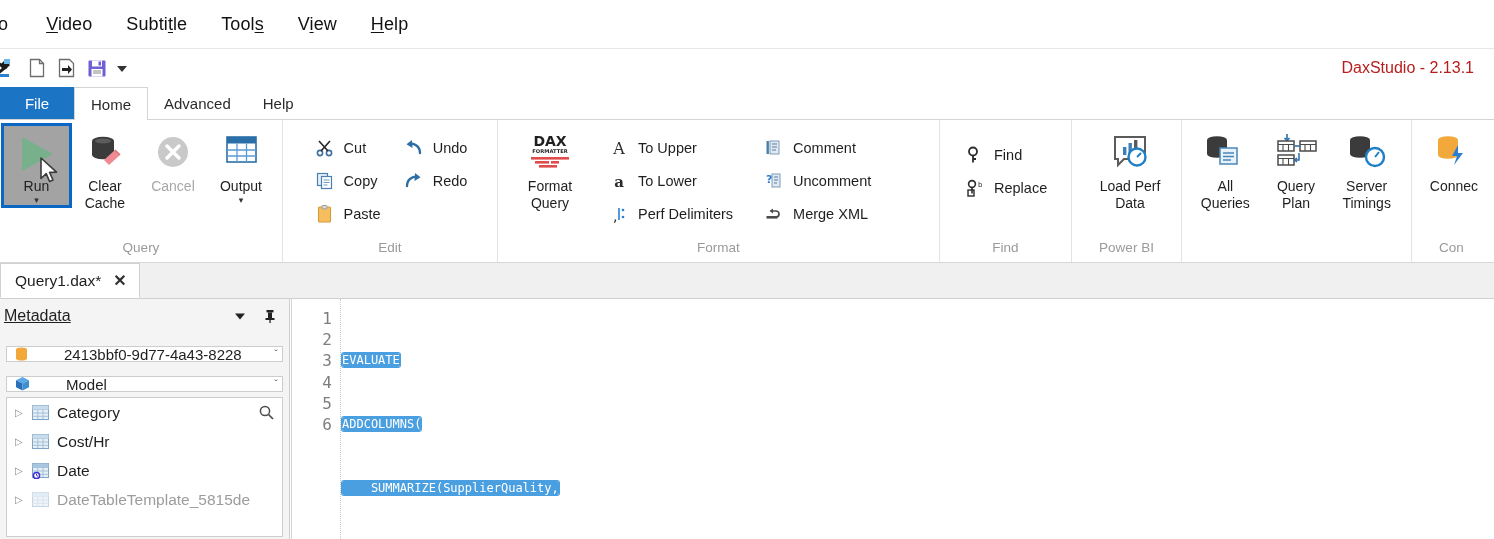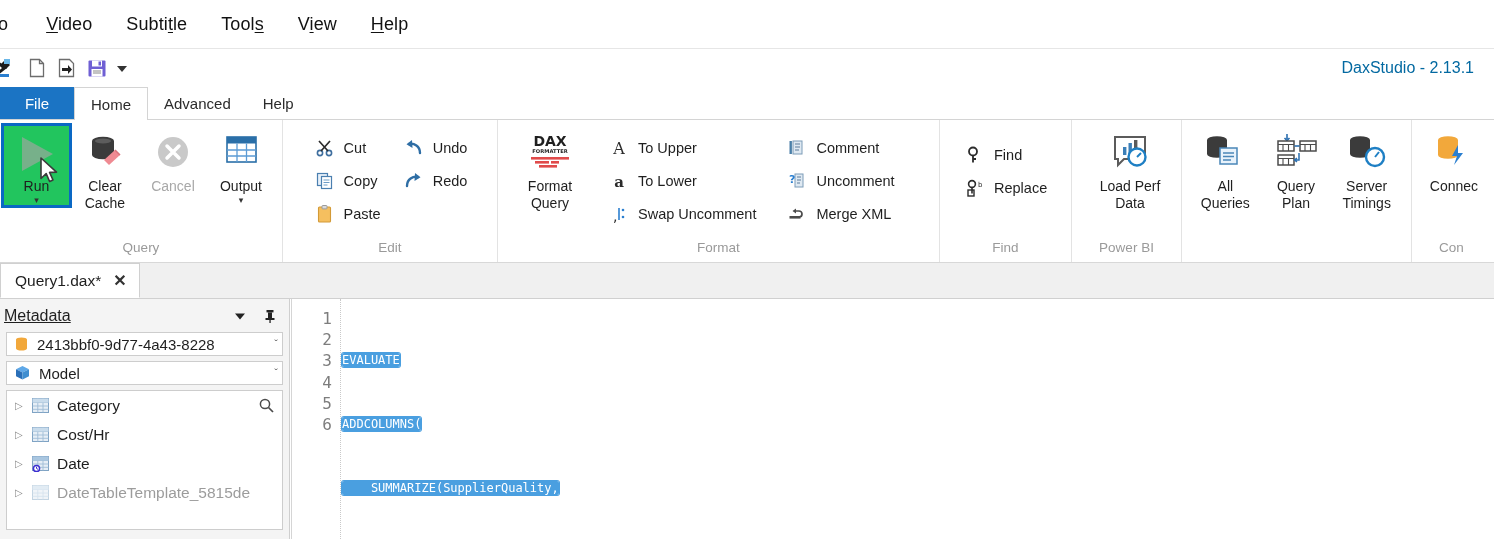--- a/index.html
+++ b/index.html
@@ -29,21 +29,21 @@
 
   
   #qat-row {
     position: absolute; left: 0; top: 49px; width: 1494px; height: 38px;
     background: #ffffff; display: flex; align-items: center;
   }
   .qat-icon { width: 26px; height: 26px; margin-right: 4px; position: relative; display:inline-block; }
   #qat-logo { margin-left: -6px; }
   #app-title {
     position: absolute; right: 20px; top: 50%; transform: translateY(-50%);
-    font-size: 16px; color: #0369a1; white-space: nowrap;
+    font-size: 16px; color: #b91c1c; white-space: nowrap;
   }
 
   
   #ribbon-tabs {
     position: absolute; left: 0; top: 87px; width: 1494px; height: 33px;
     background: #ffffff; display: flex; align-items: stretch;
     border-bottom: 1px solid #d4d4d4;
   }
   .rtab {
     display: flex; align-items: center; justify-content: center;
@@ -76,21 +76,21 @@
   .bigbtn {
     width: 72px; display: flex; flex-direction: column; align-items: center;
     padding: 4px 2px 0 2px; font-size: 14px; color: #1f1f1f; text-align: center; line-height: 17px;
     position: relative;
   }
   .bigbtn .bicon { height: 48px; display:flex; align-items:center; justify-content:flex-start; }
   .bigbtn .blabel { white-space: pre-line; }
   .bigbtn .caret { font-size: 9px; line-height: 9px; margin-top: 1px; color:#333; }
   .bigbtn.disabled { color: #a8a8a8; }
   .bigbtn.selected {
-    outline: 3px solid #0a68c4; background: #22c55e; width: 73px;
+    outline: 3px solid #0a68c4; background: #a3a3a3; width: 73px;
   }
   .bigbtn.wide { width: 80px; }
 
   
   .smallcol { display: flex; flex-direction: column; justify-content: flex-start; padding-top: 5px; }
   .smallbtn {
     display: flex; align-items: center; height: 33px; font-size: 14.5px; color: #1f1f1f;
     padding: 0 8px 0 2px; white-space: nowrap;
   }
   .smallbtn .sicon { width: 26px; height: 22px; display:flex; align-items:center; justify-content:center; margin-right: 6px; }
@@ -113,23 +113,23 @@
     position: absolute; left: 0; top: 299px; width: 290px; height: 240px;
     background: #f4f4f4; border-right: 1px solid #cfcfcf;
   }
   #metadata-header {
     height: 33px; display: flex; align-items: center; padding: 0 8px 0 2px;
     font-size: 16px; color: #1f1f1f;
   }
   #metadata-header .mtitle { flex: 1; text-decoration: underline; }
   .mhdr-icon { width: 22px; height: 22px; display:flex; align-items:center; justify-content:center; }
   .combo {
-    margin: 0 6px 5px 6px; height: 24px; background: #fff; border: 1px solid #cdcdcd;
+    margin: 14px 6px 5px 6px; height: 16px; background: #fff; border: 1px solid #cdcdcd;
     display: flex; align-items: center; padding: 0 4px 0 6px; font-size: 15px; color: #1f1f1f;
-    overflow: hidden; white-space: nowrap;
+    overflow: hidden; white-space: nowrap; gap: 27px;
   }
   .combo .citem { flex:1; overflow:hidden; }
   .combo .ccaret { font-size: 11px; color: #555; padding-left: 4px; }
   .combo .cicon { margin-right: 7px; display: flex; align-items: center; }
   #mtree {
     margin: 2px 6px 0 6px; background: #fff; border: 1px solid #cdcdcd;
     height: 140px; position: relative; overflow: hidden;
   }
   .tnode {
     display: flex; align-items: center; height: 29px; padding-left: 8px; font-size: 15.5px; color: #1f1f1f;
@@ -371,21 +371,21 @@
         </div>
         <div class="smallbtn">
           <span class="sicon">
             <svg width="20" height="20" viewBox="0 0 20 20">
               <text x="4" y="17" font-family="DejaVu Sans, sans-serif" font-size="14" fill="#2b2b2b">,</text>
               <path d="M10 4 v12" stroke="#2b7fd0" stroke-width="1.6"></path>
               <circle cx="14" cy="6" r="1.3" fill="#2b7fd0"></circle>
               <circle cx="14" cy="13" r="1.3" fill="#2b7fd0"></circle>
             </svg>
           </span>
-          <span>Swap Uncomment</span>
+          <span>Perf Delimiters</span>
         </div>
       </div>
       <div class="smallcol" style="margin-left:18px;">
         <div class="smallbtn">
           <span class="sicon">
             <svg width="20" height="20" viewBox="0 0 20 20">
               <rect x="6" y="3" width="9" height="13" fill="#dfe9f2" stroke="#7d9cb8" stroke-width="1"></rect>
               <path d="M8 6 h5 M8 9 h5 M8 12 h4" stroke="#5f7f9c" stroke-width="1.1"></path>
               <rect x="2.5" y="3" width="2.4" height="13" fill="#4a7fa8"></rect>
             </svg>

